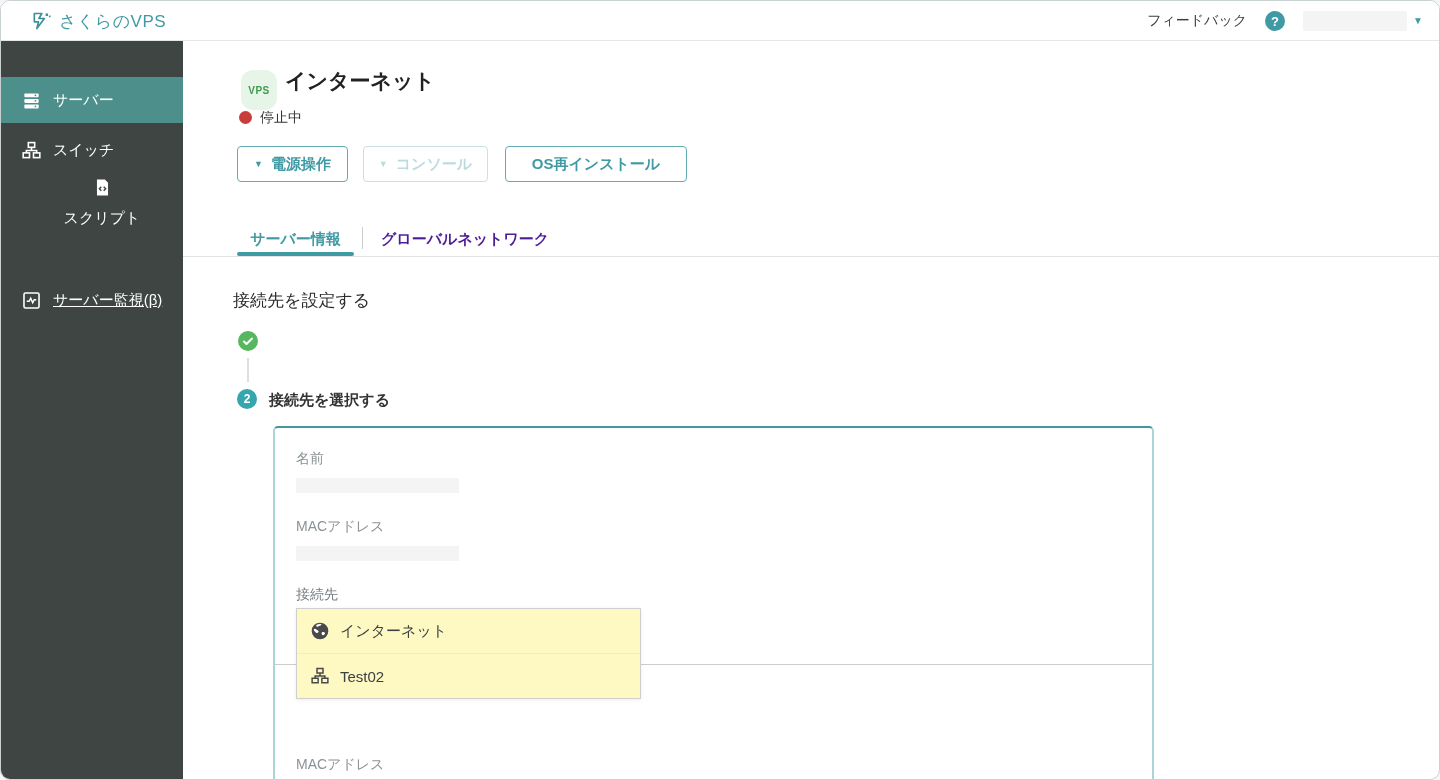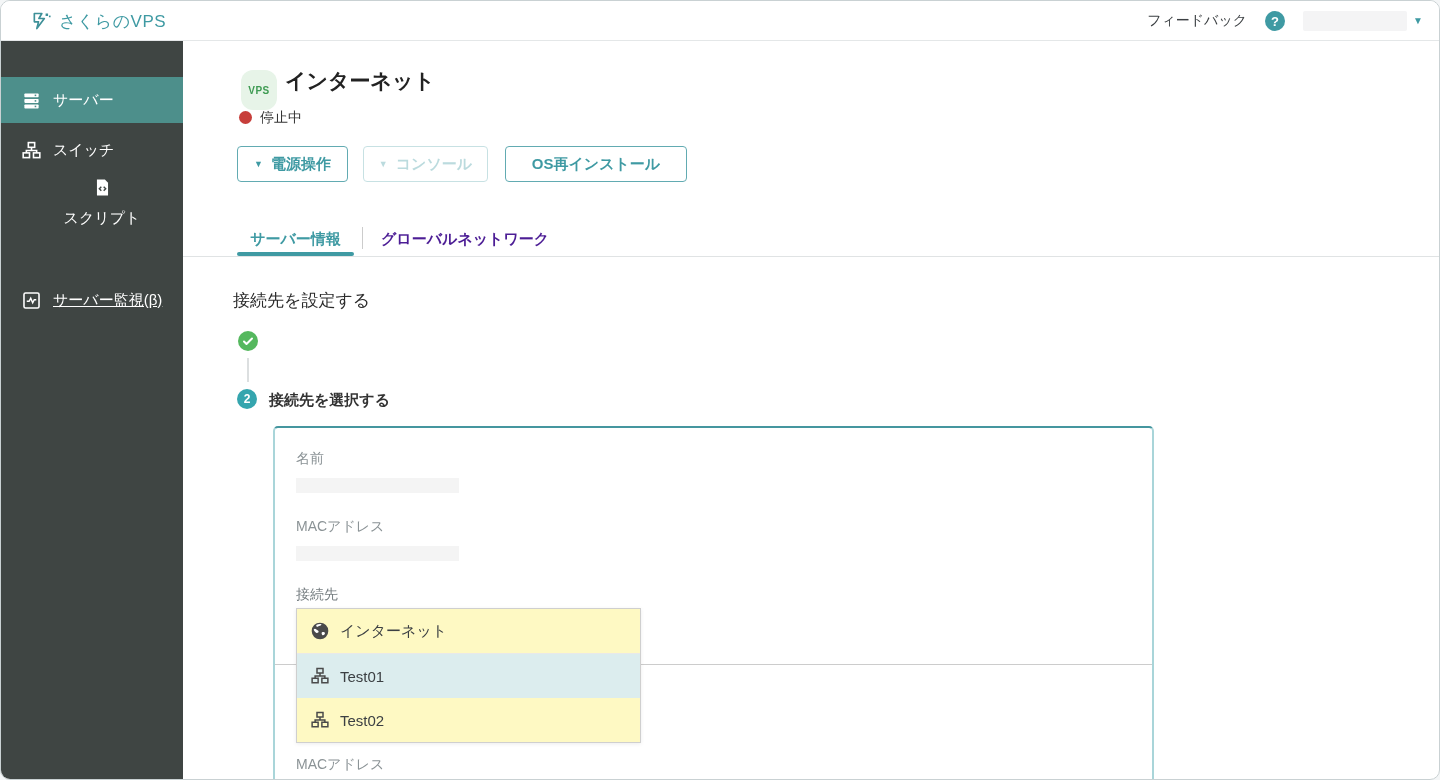--- a/index.html
+++ b/index.html
@@ -234,31 +234,20 @@
       <span class="dd-icon">
         <svg width="20" height="20" viewBox="0 0 24 24">
           <circle cx="12" cy="12" r="10" fill="#4a4a4a"></circle>
           <path fill="#fff" d="M8 4.5c2-1.2 4.5-1.3 5.5-.6.8.6-.4 1.5-1.7 1.8-1.2.3-2.5 1.4-3.4 1.2C7.5 6.7 7 5.1 8 4.5z"></path>
           <path fill="#fff" d="M4.5 10c.8-1 2.4-.8 3.2.2.7.9 2.3 1 2.6 2.2.3 1.3-1.2 2.4-2.5 2-1.5-.5-3.6-3-3.3-4.4z"></path>
           <path fill="#fff" d="M14.5 13.5c1.2-.6 3.1-.2 3.4.9.3 1.2-1 2.8-2.3 2.8-1.2 0-2.3-3.1-1.1-3.7z"></path>
         </svg>
       </span>
       <span>インターネット</span>
     </div>
-    <div class="dd-row highlight">
-      <span class="dd-icon">
-        <svg width="18" height="18" viewBox="0 0 24 24" fill="none" stroke="#4a4a4a" stroke-width="2">
-          <rect x="8" y="2" width="8" height="6"></rect>
-            <rect x="1.5" y="15" width="8" height="6"></rect>
-            <rect x="14.5" y="15" width="8" height="6"></rect>
-          <path d="M12 8v4M5.5 15v-3h13v3"></path>
-        </svg>
-      </span>
-      <span>Test01</span>
-    </div>
     <div class="dd-row">
       <span class="dd-icon">
         <svg width="18" height="18" viewBox="0 0 24 24" fill="none" stroke="#4a4a4a" stroke-width="2">
           <rect x="8" y="2" width="8" height="6"></rect>
             <rect x="1.5" y="15" width="8" height="6"></rect>
             <rect x="14.5" y="15" width="8" height="6"></rect>
           <path d="M12 8v4M5.5 15v-3h13v3"></path>
         </svg>
       </span>
       <span>Test02</span>

